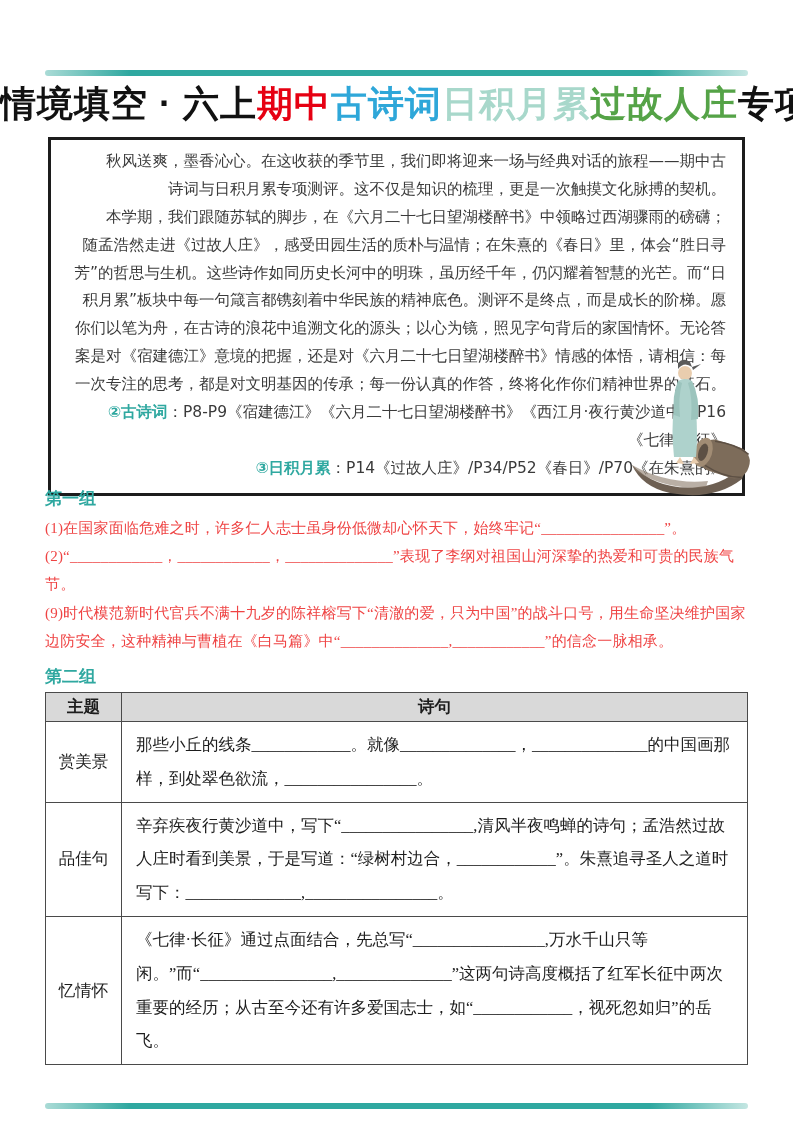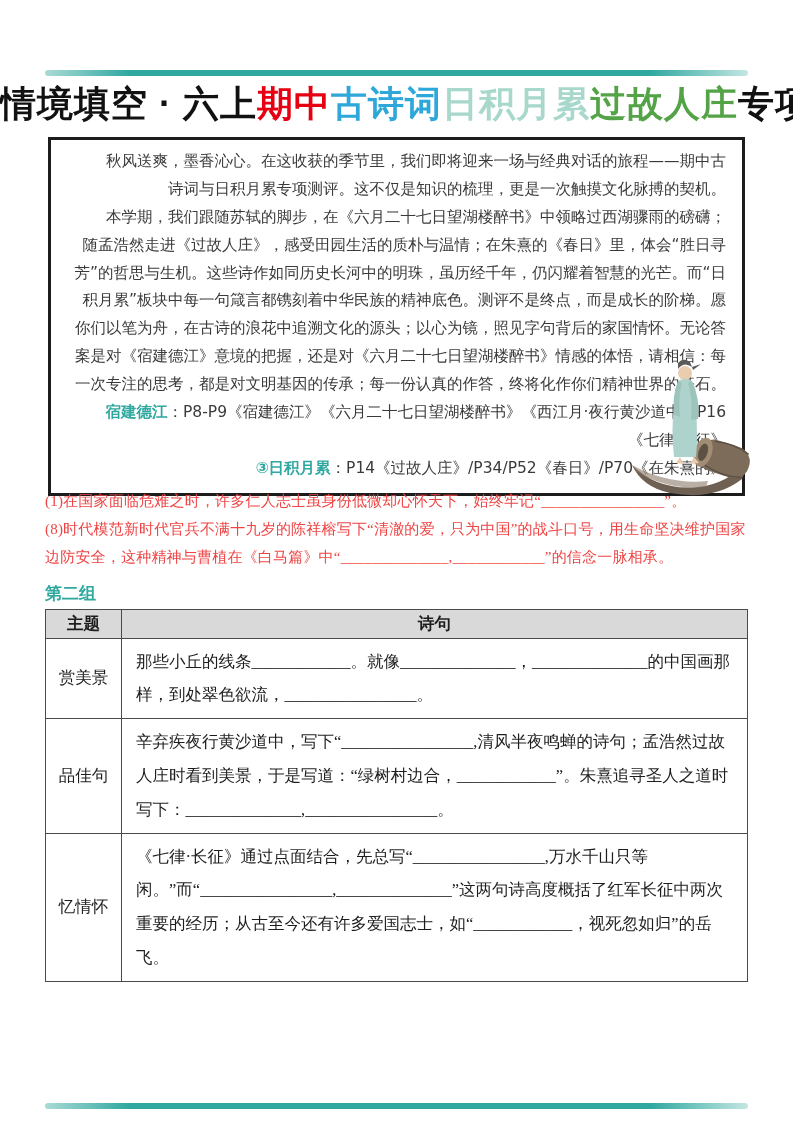--- a/index.html
+++ b/index.html
@@ -125,21 +125,21 @@
   <div class="rule-bar top"></div>
 
   <div class="doc-title">
     <span style="color: rgb(17, 17, 17);">情境填空 · 六上</span><span style="color: rgb(230, 0, 18);">期中</span><span style="color: rgb(46, 167, 217);">古诗词</span><span style="color: rgb(168, 216, 203);">日积月累</span><span style="color: rgb(85, 163, 71);">过故人庄</span><span style="color: rgb(17, 17, 17);">专项</span>
   </div>
 
   <div class="intro-box">
     <p>秋风送爽，墨香沁心。在这收获的季节里，我们即将迎来一场与经典对话的旅程——期中古诗词与日积月累专项测评。这不仅是知识的梳理，更是一次触摸文化脉搏的契机。</p>
     <p>本学期，我们跟随苏轼的脚步，在《六月二十七日望湖楼醉书》中领略过西湖骤雨的磅礴；随孟浩然走进《过故人庄》，感受田园生活的质朴与温情；在朱熹的《春日》里，体会“胜日寻芳”的哲思与生机。这些诗作如同历史长河中的明珠，虽历经千年，仍闪耀着智慧的光芒。而“日积月累”板块中每一句箴言都镌刻着中华民族的精神底色。测评不是终点，而是成长的阶梯。愿你们以笔为舟，在古诗的浪花中追溯文化的源头；以心为镜，照见字句背后的家国情怀。无论答案是对《宿建德江》意境的把握，还是对《六月二十七日望湖楼醉书》情感的体悟，请相信：每一次专注的思考，都是对文明基因的传承；每一份认真的作答，终将化作你们精神世界的基石。</p>
     <div class="scope-line">
-      <span class="scope-teal">宿建德江</span><span>：P8-P9《宿建德江》《六月二十七日望湖楼醉书》《西江月·夜行黄沙道中》P16《七律·长征》</span>
+      <span class="scope-teal">②古诗词</span><span>：P8-P9《宿建德江》《六月二十七日望湖楼醉书》《西江月·夜行黄沙道中》P16《七律·长征》</span>
     </div>
     <div class="scope-line">
       <span class="scope-teal">③日积月累</span><span>：P14《过故人庄》/P34/P52《春日》/P70《在朱熹的》</span>
     </div>
 
     <svg class="illustration" viewBox="0 0 124 160" xmlns="http://www.w3.org/2000/svg">
 
       <path d="M4,118 Q30,144 70,140 Q100,137 122,112 L114,132 Q86,154 42,146 Q14,140 4,118 Z" fill="#6e6053"></path>
       <path d="M4,118 Q40,138 80,134 L78,140 Q40,144 8,124 Z" fill="#8a7a69" opacity="0.6"></path>
 
@@ -158,23 +158,25 @@
         <path d="M50,34 q-6,14 -4,34 l6,2 q-2,-20 2,-34 Z" fill="#9cc4bd"></path>
         <path d="M64,34 q8,16 6,38 l-7,1 q2,-22 -3,-37 Z" fill="#9cc4bd"></path>
         <path d="M52,110 l-4,6 8,1 Z" fill="#e9cdae"></path>
         <path d="M66,110 l5,6 -9,1 Z" fill="#e9cdae"></path>
       </g>
     </svg>
   </div>
 
   <div class="content">
 
+    <div class="group-heading">第一组</div>
 
     <div class="question">(1)在国家面临危难之时，许多仁人志士虽身份低微却心怀天下，始终牢记“________________”。</div>
-    <div class="question">(8)时代模范新时代官兵不满十九岁的陈祥榕写下“清澈的爱，只为中国”的战斗口号，用生命坚决维护国家边防安全，这种精神与曹植在《白马篇》中“______________,____________”的信念一脉相承。</div>
+    <div class="question">(2)“____________，____________，______________”表现了李纲对祖国山河深挚的热爱和可贵的民族气节。</div>
+    <div class="question">(9)时代模范新时代官兵不满十九岁的陈祥榕写下“清澈的爱，只为中国”的战斗口号，用生命坚决维护国家边防安全，这种精神与曹植在《白马篇》中“______________,____________”的信念一脉相承。</div>
 
     <div class="group-heading group2-heading">第二组</div>
 
     <table class="poem-table">
       <thead>
         <tr>
           <th class="col-theme">主题</th>
           <th>诗句</th>
         </tr>
       </thead>

